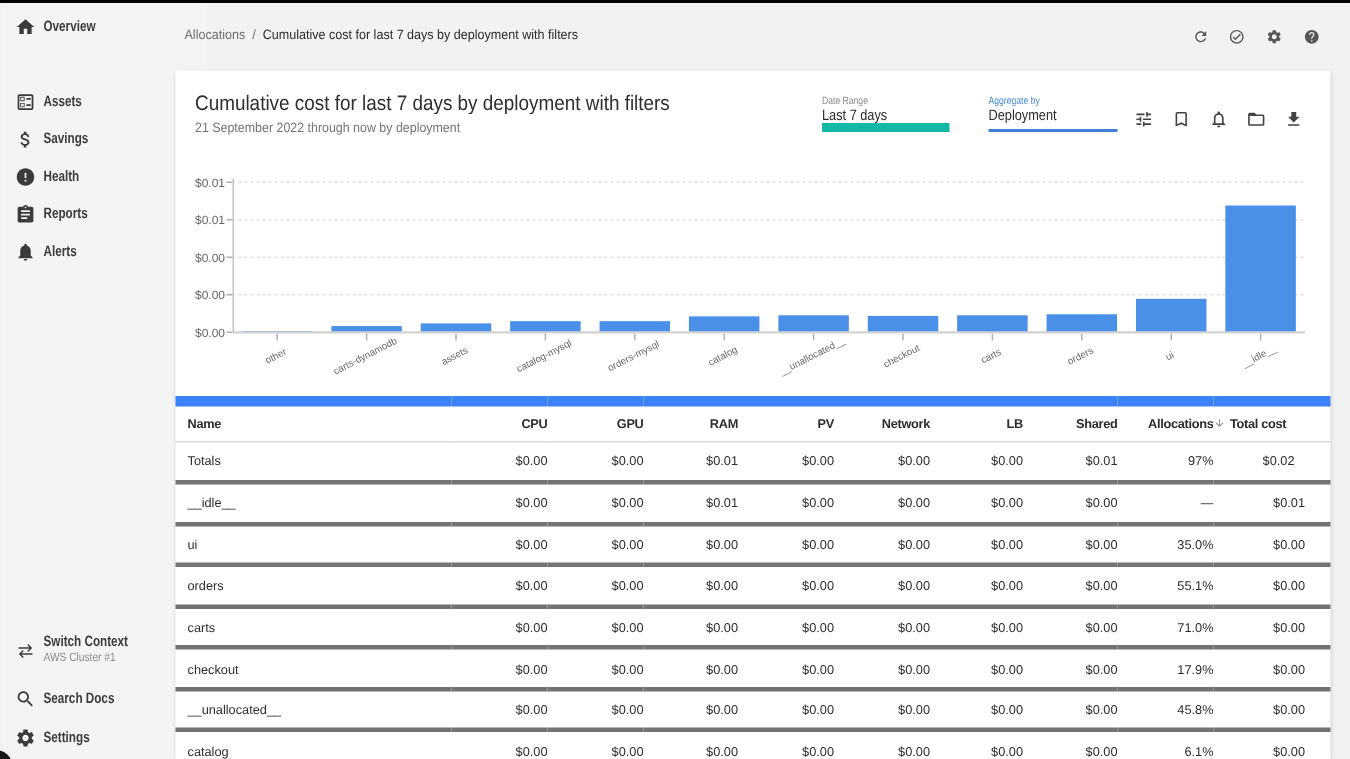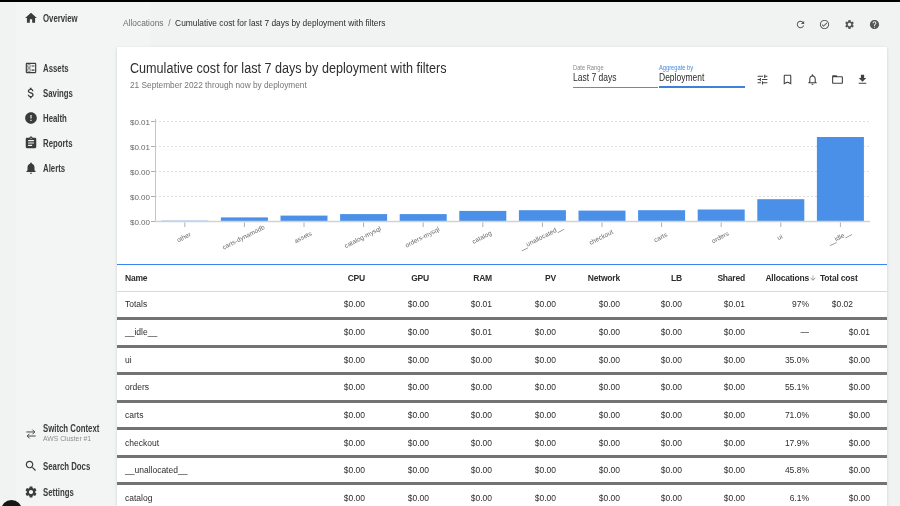--- a/index.html
+++ b/index.html
@@ -1,20 +1,20 @@
 <!DOCTYPE html>
 <html><head>
 <meta charset="utf-8">
 <style>
 * { margin:0; padding:0; box-sizing:border-box; }
 html,body { width:900px; height:506px; overflow:hidden; background:#f1f2f2;
   font-family:"Liberation Sans", sans-serif; }
 #topstrip { position:absolute; left:0; top:0; width:900px; height:2px; background:#000; z-index:9; }
 
-#sidebar { position:absolute; left:16px; top:2px; width:135px; height:504px; background:#f3f4f4; }
+#sidebar { position:absolute; left:2px; top:2px; width:135px; height:504px; background:#f3f4f4; }
 .mitem { position:absolute; left:0; width:105px; height:25px; }
 .mitem .ic { position:absolute; left:8px; top:50%; transform:translateY(-50%); width:14px; height:14px; }
 .mitem .lb { position:absolute; left:27px; top:50%; transform:translateY(-50%) scaleX(0.78); transform-origin:0 50%;
   font-size:10px; font-weight:bold; color:#3b3b3b; white-space:nowrap; }
 .mitem.sel { background:#e0e1e1; height:20px; }
 .mitem.sel .lb { color:#3c6bd6; }
 .fab { position:absolute; left:-15px; top:497.5px; width:21px; height:21px; border-radius:50%; background:#161616; }
 
 #crumbs { position:absolute; left:123px; top:17.5px; font-size:9px; color:#6e6e6e; white-space:nowrap;
   transform:scaleX(0.93); transform-origin:0 0; }
@@ -25,32 +25,32 @@
   box-shadow:0 1px 3px rgba(0,0,0,0.15); }
 #title { position:absolute; left:13px; top:12.5px; font-size:14px; color:#2e2e2e; white-space:nowrap;
   transform:scaleX(0.9); transform-origin:0 0; }
 #subtitle { position:absolute; left:13px; top:33px; font-size:9px; color:#757575; white-space:nowrap;
   transform:scaleX(0.92); transform-origin:0 0; }
 .selbox { position:absolute; top:14.5px; height:26.5px; }
 .slab { position:absolute; left:0; top:2.5px; font-size:7px; color:#8a8a8a; white-space:nowrap;
   transform:scaleX(0.82); transform-origin:0 0; }
 .sval { position:absolute; left:0; top:10.5px; font-size:10px; color:#2b2b2b; white-space:nowrap;
   transform:scaleX(0.85); transform-origin:0 0; }
-#sel1 { left:456px; width:85px; border-bottom:1px solid #14b8a6;text-align:center; }
+#sel1 { left:431px; width:85px; border-bottom:6px solid #14b8a6;text-align:center; }
 #sel2 { left:542px; width:86px; border-bottom:2px solid #3f80d8; }
 #sel2 .slab { color:#4489db; }
 .cicon { position:absolute; top:26px; width:13px; height:13px; }
 
 #tablewrap { position:absolute; left:0; top:216.5px; width:770px; }
 table { border-collapse:collapse; table-layout:fixed; width:770px; font-size:8.5px; color:#2d2d2d; }
 th, td { font-weight:normal; padding:0; white-space:nowrap; overflow:hidden; }
 th { height:27px; font-weight:bold; letter-spacing:-0.2px; }
 td { height:27.55px; }
 tbody tr { border-bottom:3px solid #737373; }
-thead tr { border-top:1px solid #3b82f6; border-bottom:1px solid #d9d9d9; }
+thead tr { border-top:7px solid #3b82f6; border-bottom:1px solid #d9d9d9; }
 .cname { text-align:left; padding-left:8px; }
 .cnum { text-align:right; }
 .rowb { font-weight:bold; }
 </style>
 </head>
 <body>
 <div id="topstrip"></div>
 
 <div id="sidebar">
   <div class="mitem" style="top:3px">
@@ -257,21 +257,21 @@
       <tr class="rowb">
             <td class="cname">Totals</td>
             <td class="cnum">$0.00</td>
             <td class="cnum">$0.00</td>
             <td class="cnum">$0.01</td>
             <td class="cnum">$0.00</td>
             <td class="cnum">$0.00</td>
             <td class="cnum">$0.00</td>
             <td class="cnum">$0.01</td>
             <td class="cnum">97%</td>
-            <td class="cnum" style="padding-right:34px">$0.02</td>
+            <td class="cnum" style="padding-right:24px">$0.02</td>
           </tr>
       <tr>
             <td class="cname">__idle__</td>
             <td class="cnum">$0.00</td>
             <td class="cnum">$0.00</td>
             <td class="cnum">$0.01</td>
             <td class="cnum">$0.00</td>
             <td class="cnum">$0.00</td>
             <td class="cnum">$0.00</td>
             <td class="cnum">$0.00</td>

